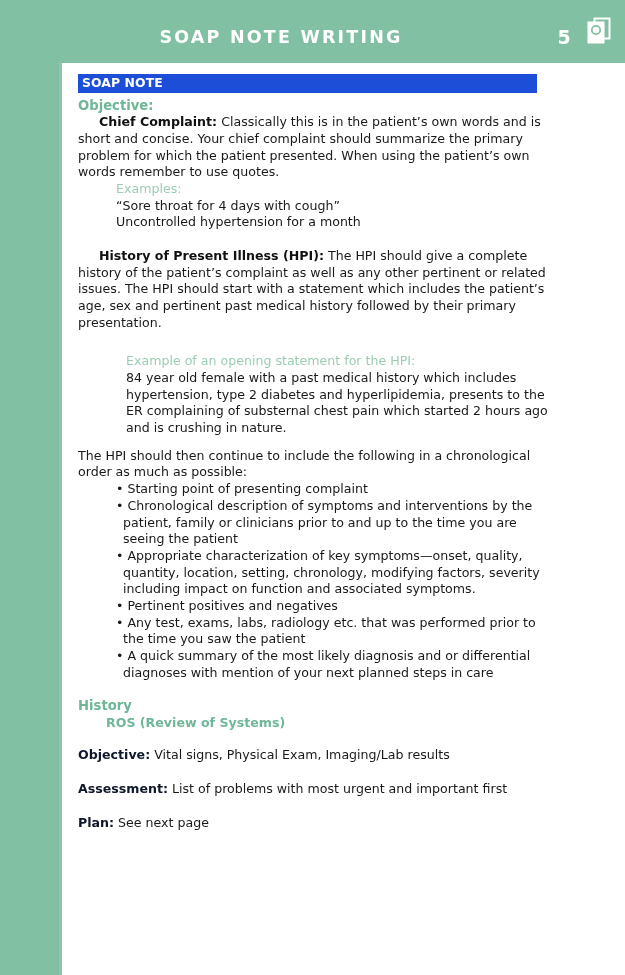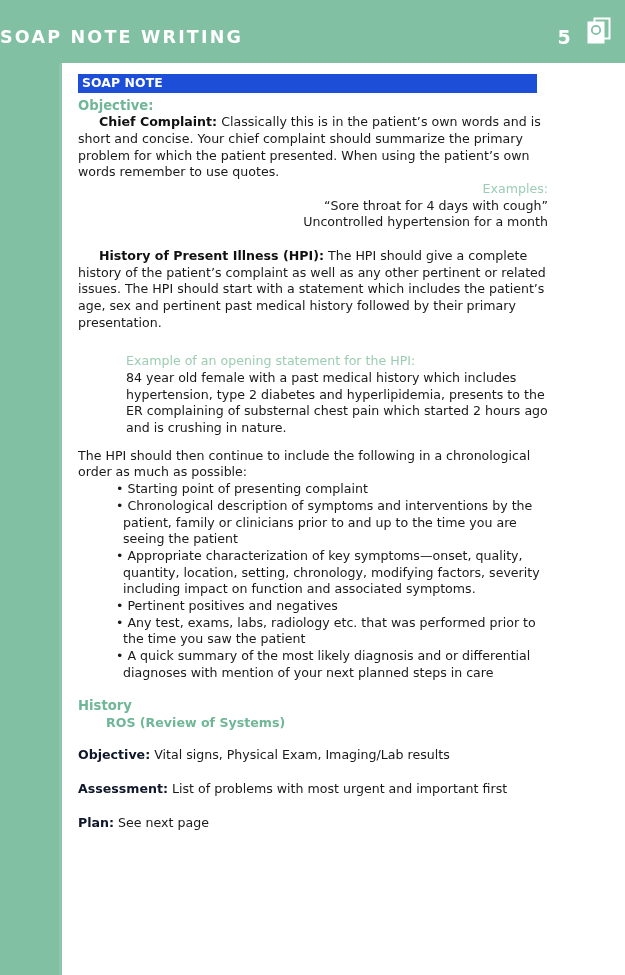--- a/index.html
+++ b/index.html
@@ -49,20 +49,21 @@
     width: 47px;
     height: 11px;
     background: #81c0a3;
   }
 
   .header-title {
     position: absolute;
     left: 0;
     top: 29px;
     width: 562px;
+    text-align: center;
     color: #ffffff;
     font-family: "DejaVu Sans", sans-serif;
     font-weight: bold;
     font-size: 17.5px;
     letter-spacing: 2.2px;
     line-height: 1;
   }
   .page-number {
     position: absolute;
     left: 552px;
@@ -139,21 +140,20 @@
   .gap-sm { height: 5px; }
   .gap-md { height: 11px; }
   .gap-lg { height: 17px; }
   .gap-xl { height: 22px; }
 
   b.inline-bold { font-weight: bold; color: #111111; margin-left: 21px; }
 
   .indent {
     padding-left: 38px;
     line-height: 1.325;
-    text-align: right;
   }
   .indent-ex {
     padding-left: 48px;
     line-height: 1.325;
   }
   .ex-label {
     color: #9ccdb4;
     font-weight: normal;
     font-size: 12.6px;
   }

